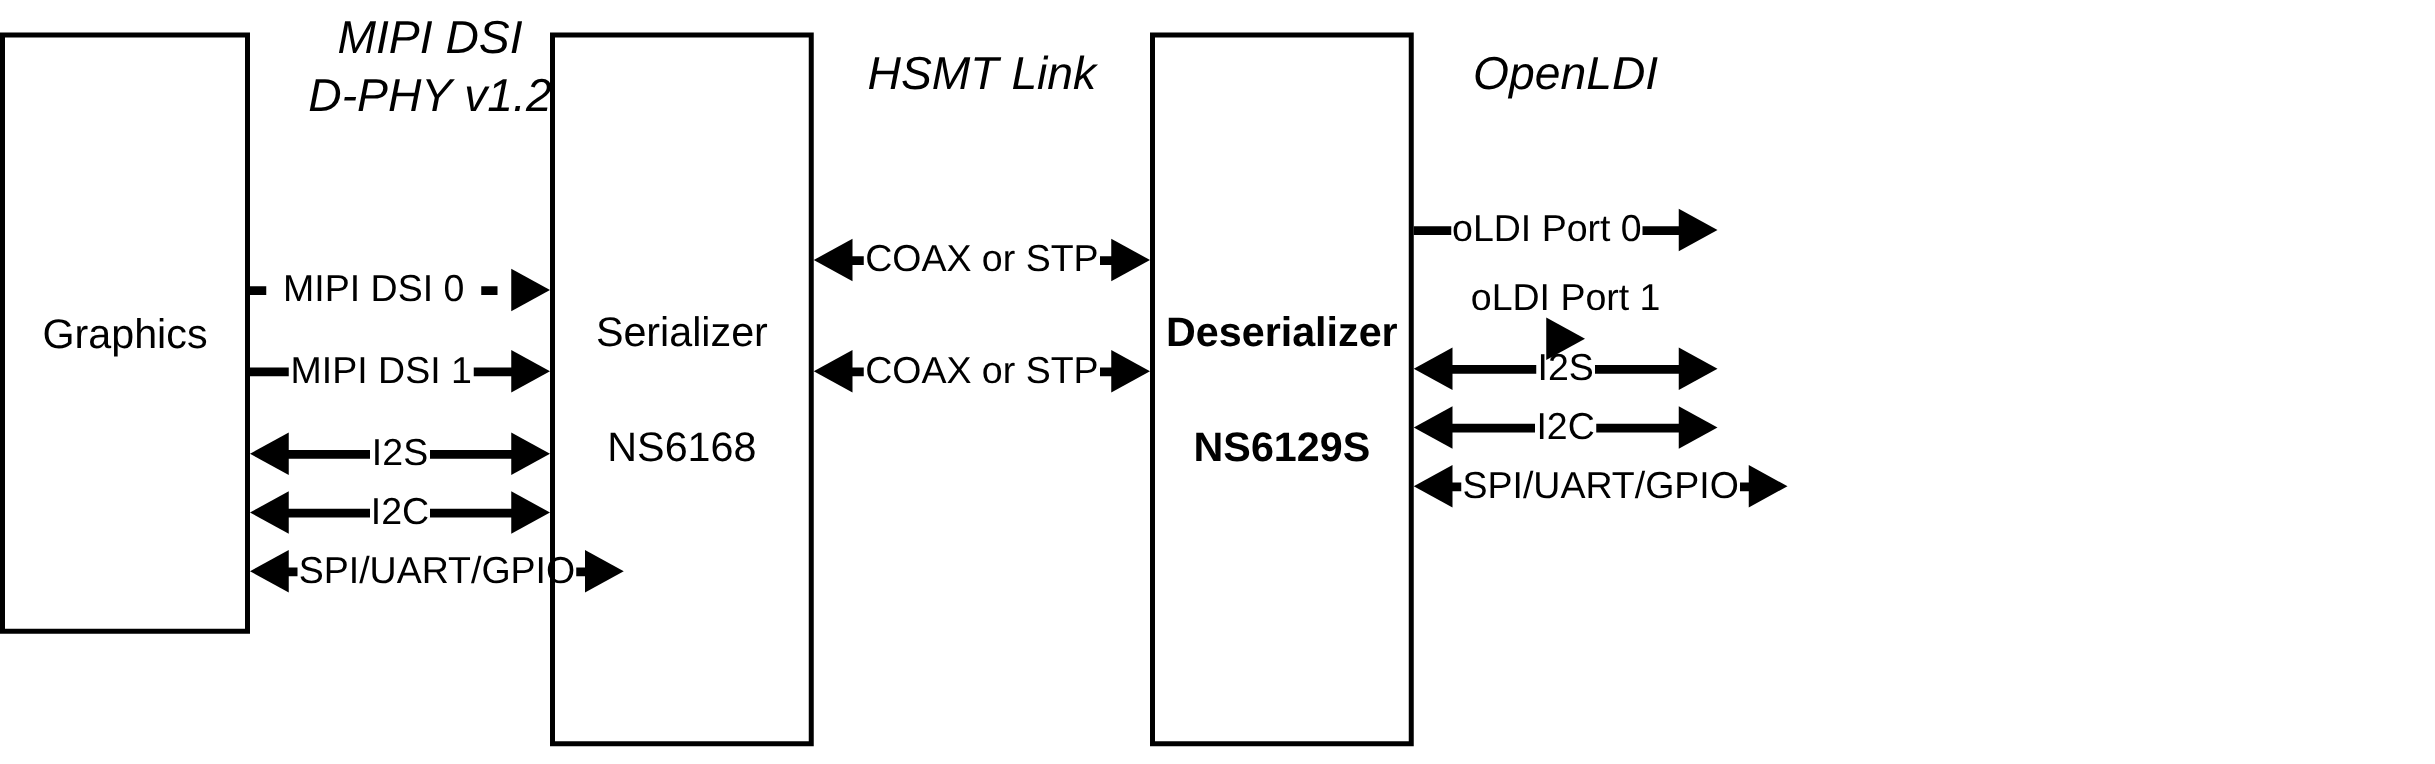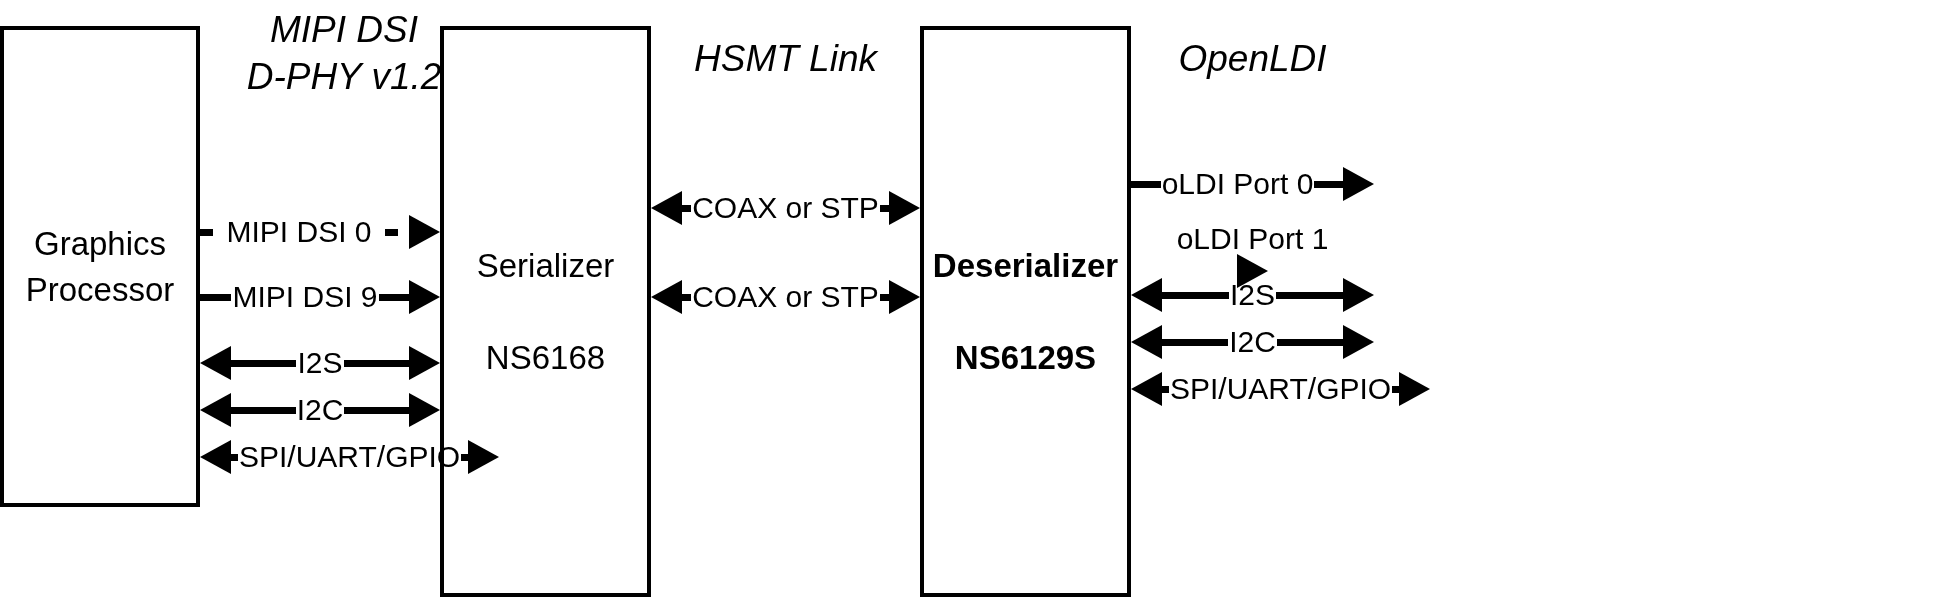--- a/index.html
+++ b/index.html
@@ -98,21 +98,20 @@
     background: #000000;
   }
 </style>
 </head>
 <body>
 
 <div id="canvas">
 
   <div class="block" style="left:0px; top:26px; width:200px; height:481px;">
     <div class="block-label">Graphics</div>
-    <div class="block-label">Processor</div>
   </div>
 
   <div class="block" style="left:440px; top:26px; width:211px; height:571px;">
     <div class="block-label">Serializer</div>
     <div class="block-label gap">NS6168</div>
   </div>
 
   <div class="block" style="left:920px; top:26px; width:211px; height:571px;font-weight:bold;">
     <div class="block-label">Deserializer</div>
     <div class="block-label gap">NS6129S</div>
@@ -128,21 +127,21 @@
 
   <div class="signal-row" style="left:200px; top:215px; width:240px;gap:12px;">
     <div class="bar"></div>
     <div class="sig-label">MIPI DSI 0</div>
     <div class="bar"></div>
     <div class="head-right"></div>
   </div>
 
   <div class="signal-row" style="left:200px; top:280px; width:240px;">
     <div class="bar"></div>
-    <div class="sig-label">MIPI DSI 9</div>
+    <div class="sig-label">MIPI DSI 1</div>
     <div class="bar"></div>
     <div class="head-right"></div>
   </div>
 
   <div class="signal-row" style="left:200px; top:346px; width:240px;">
     <div class="head-left"></div>
     <div class="bar"></div>
     <div class="sig-label">I2S</div>
     <div class="bar"></div>
     <div class="head-right"></div>

